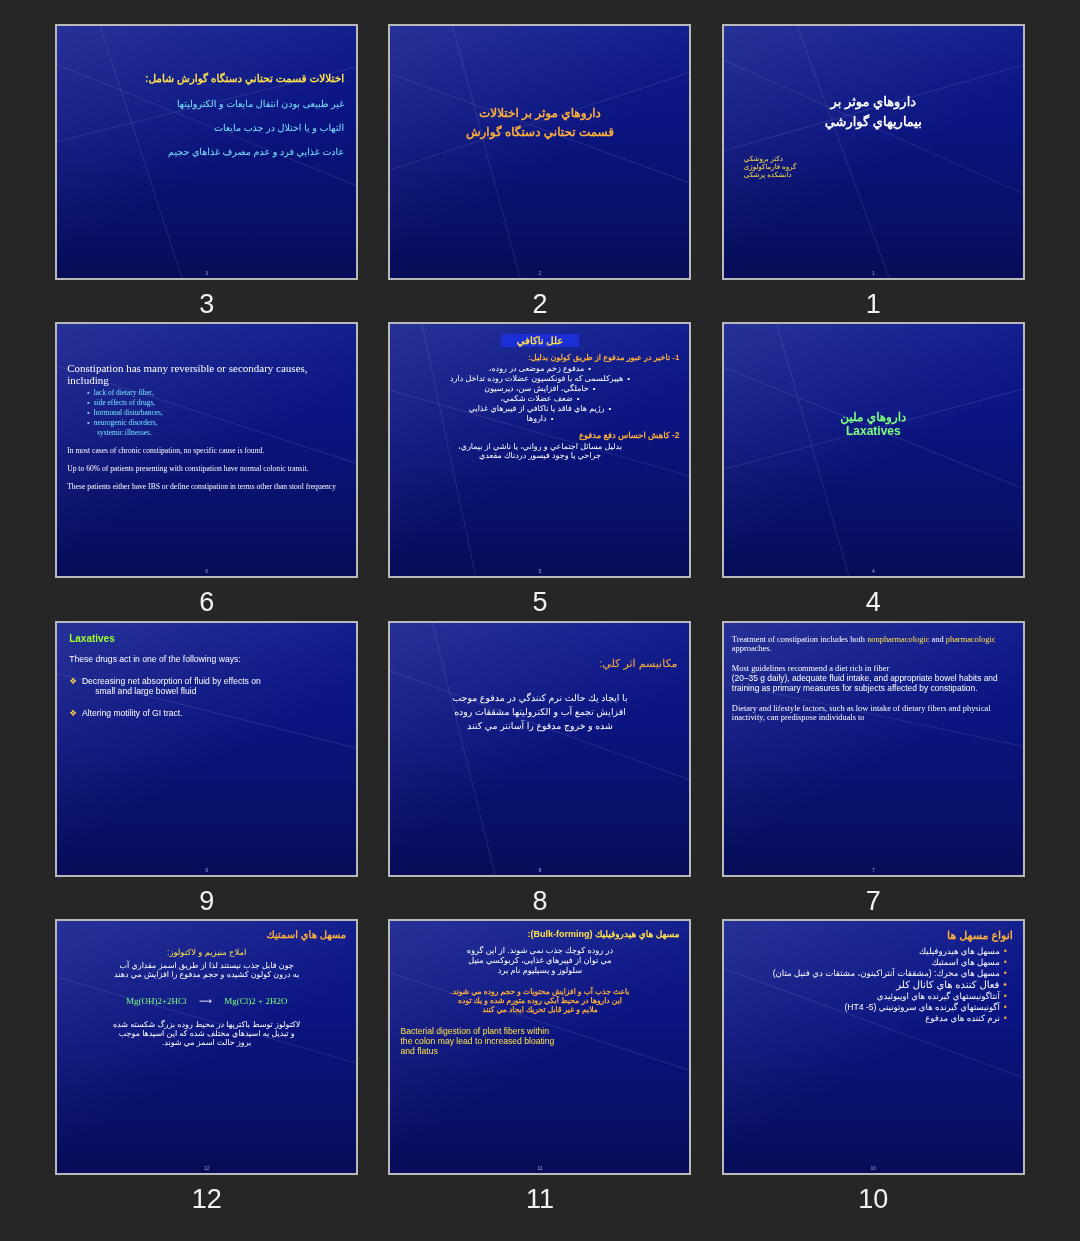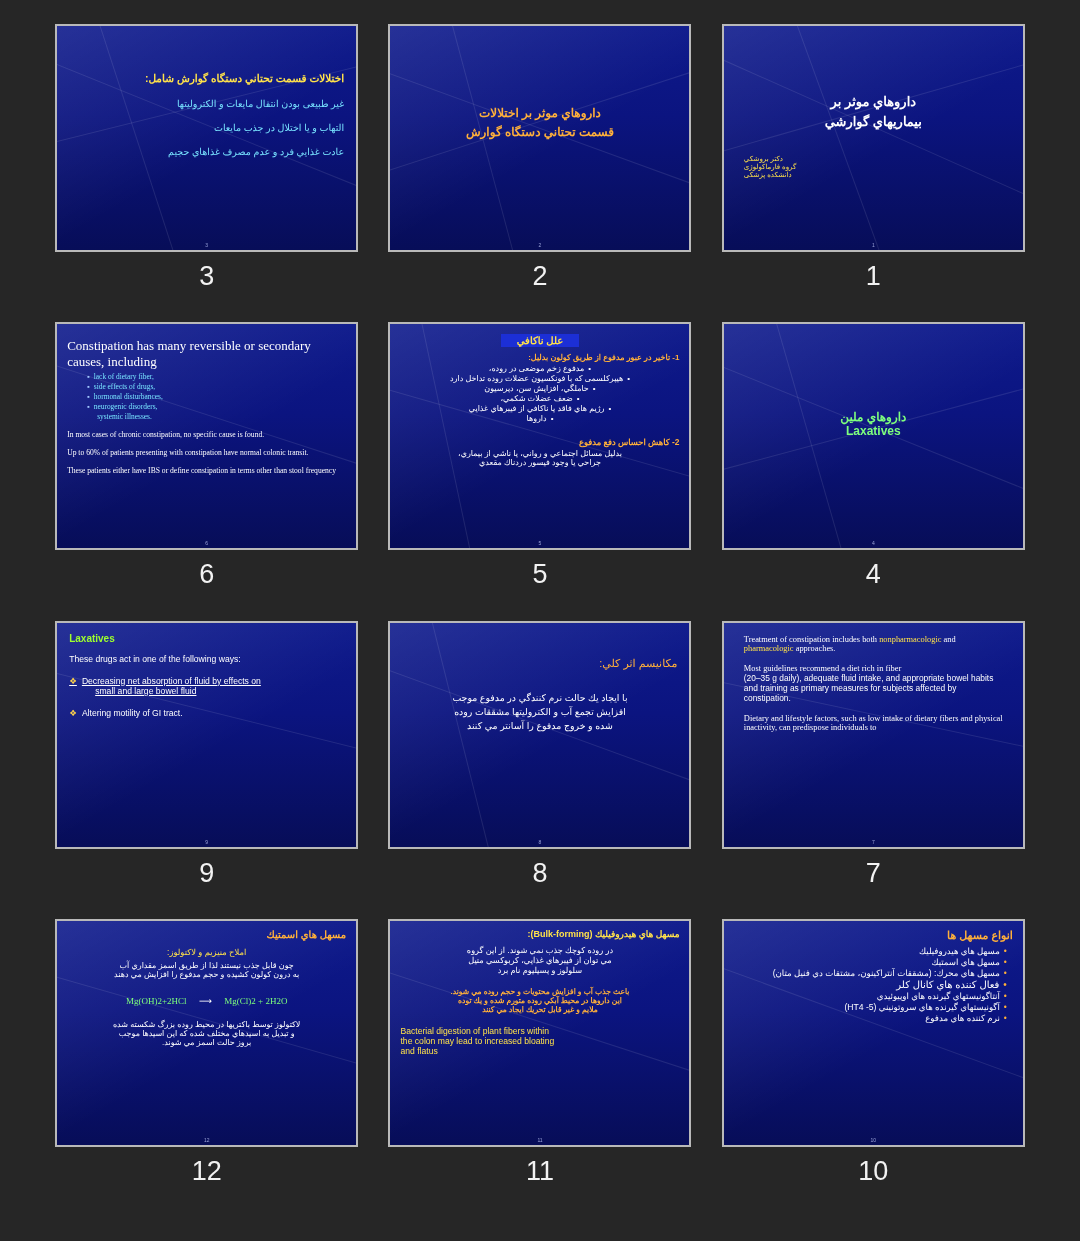--- a/index.html
+++ b/index.html
@@ -19,21 +19,21 @@
     box-sizing:border-box;
     height:1241px;
   }
   .cell{
     display:flex;
     flex-direction:column;
     align-items:center;
     justify-content:flex-start;
   }
   .slide{
-    width:303px;height:228px;
+    width:303px;height:256px;
     border:2px solid #b9b9b9;
     box-sizing:border-box;
     background:
        linear-gradient(150deg, rgba(255,255,255,0.10) 0%, rgba(255,255,255,0) 55%),
        linear-gradient(180deg,#0e1a8c 0%,#0b1480 40%,#070d58 100%);
     position:relative;
     overflow:hidden;
   }
   .slide .deco{position:absolute;inset:0;pointer-events:none;opacity:.55;}
   .slide .deco span{
@@ -125,21 +125,21 @@
     </div>
     <div class="num">1</div>
   </div>
 
   <div class="cell">
     <div class="slide">
       <div class="deco">
         <span style="left:-20px;top:35px;width:380px;transform:rotate(18deg);"></span>
       </div>
       <div class="content ltr" style="padding:14px 10px;">
-        <div class="t-white" style="font-size:13px;font-family:'Liberation Serif',serif;">Constipation has many reversible or secondary causes, including</div>
+        <div class="t-white" style="font-size:11px;font-family:'Liberation Serif',serif;margin-top:24px;">Constipation has many reversible or secondary causes, including</div>
         <ul>
           <li class="t-cyan dotsm" style="font-size:7.4px;font-family:'Liberation Serif',serif;margin-left:14px;">lack of dietary fiber,</li>
           <li class="t-cyan dotsm" style="font-size:7.4px;font-family:'Liberation Serif',serif;margin-left:14px;">side effects of drugs,</li>
           <li class="t-cyan dotsm" style="font-size:7.4px;font-family:'Liberation Serif',serif;margin-left:14px;">hormonal disturbances,</li>
           <li class="t-cyan dotsm" style="font-size:7.4px;font-family:'Liberation Serif',serif;margin-left:14px;">neurogenic disorders,</li>
           <li class="t-cyan" style="font-size:7.4px;font-family:'Liberation Serif',serif;margin-left:24px;">systemic illnesses.</li>
         </ul>
         <div class="t-white" style="font-size:7.6px;margin-top:9px;font-family:'Liberation Serif',serif;">In most cases of chronic constipation, no specific cause is found.</div>
         <div class="t-white" style="font-size:7.6px;margin-top:9px;font-family:'Liberation Serif',serif;">Up to 60% of patients presenting with constipation have normal colonic transit.</div>
         <div class="t-white" style="font-size:7.6px;margin-top:9px;font-family:'Liberation Serif',serif;">These patients either have IBS or define constipation in terms other than stool frequency</div>
@@ -161,21 +161,21 @@
         </div>
         <div class="t-orange" style="font-size:8px;margin-top:5px;">1- تاخیر در عبور مدفوع از طریق کولون بدلیل:</div>
         <ul>
           <li class="t-white bullet-dot ctr" style="font-size:8px;">مدفوع زخم موضعی در روده،</li>
           <li class="t-white bullet-dot ctr" style="font-size:8px;">هیپرکلسمی که با فونکسیون عضلات روده تداخل دارد</li>
           <li class="t-white bullet-dot ctr" style="font-size:8px;">حاملگي، افزایش سن، دپرسیون</li>
           <li class="t-white bullet-dot ctr" style="font-size:8px;">ضعف عضلات شکمي،</li>
           <li class="t-white bullet-dot ctr" style="font-size:8px;">رژیم هاي فاقد یا ناکافي از فیبرهاي غذایي</li>
           <li class="t-white bullet-dot ctr" style="font-size:8px;">داروها</li>
         </ul>
-        <div class="t-orange" style="font-size:8.4px;margin-top:14px;">2- کاهش احساس دفع مدفوع</div>
+        <div class="t-orange" style="font-size:8.4px;margin-top:7px;">2- کاهش احساس دفع مدفوع</div>
         <div class="t-white ctr" style="font-size:8px;margin-top:2px;">بدلیل مسائل اجتماعي و رواني، یا ناشي از بیماري،</div>
         <div class="t-white ctr" style="font-size:8px;">جراحي یا وجود فیسور دردناك مقعدي</div>
       </div>
       <div class="pagenum">5</div>
     </div>
     <div class="num">5</div>
   </div>
 
   <div class="cell">
     <div class="slide">
@@ -194,21 +194,21 @@
   </div>
 
   <div class="cell">
     <div class="slide">
       <div class="deco">
         <span style="left:-20px;top:45px;width:380px;transform:rotate(14deg);"></span>
       </div>
       <div class="content ltr" style="padding:10px 12px;">
         <div class="t-lime" style="font-size:10px;font-weight:bold;">Laxatives</div>
         <div class="t-white" style="font-size:8.6px;margin-top:10px;">These drugs act in one of the following ways:</div>
-        <div style="margin-top:12px;text-decoration:underline;">
+        <div style="margin-top:12px;">
           <div class="t-white diamond" style="font-size:8.6px;">Decreasing net absorption of fluid by effects on</div>
           <div class="t-white" style="font-size:8.6px;margin-left:26px;">small  and large bowel fluid</div>
         </div>
         <div style="margin-top:12px;">
           <div class="t-white diamond" style="font-size:8.6px;">Altering motility of GI tract.</div>
         </div>
       </div>
       <div class="pagenum">9</div>
     </div>
     <div class="num">9</div>
@@ -229,21 +229,21 @@
       <div class="pagenum">8</div>
     </div>
     <div class="num">8</div>
   </div>
 
   <div class="cell">
     <div class="slide">
       <div class="deco">
         <span style="left:-20px;top:55px;width:380px;transform:rotate(12deg);"></span>
       </div>
-      <div class="content ltr" style="padding:12px 20px;">
+      <div class="content ltr" style="padding:12px 8px;">
         <div style="font-size:8.4px;font-family:'Liberation Serif',serif;">
           <span class="t-white">Treatment of constipation includes both </span><span class="t-yellowsm">nonpharmacologic</span><span class="t-white"> and </span><span class="t-yellowsm">pharmacologic</span><span class="t-white"> approaches.</span>
         </div>
         <div class="t-white" style="font-size:8.4px;margin-top:11px;font-family:'Liberation Serif',serif;">Most guidelines recommend a diet rich in fiber</div>
         <div class="t-white" style="font-size:8.4px;font-family:Liberation Sans, sans-serif;">(20–35 g daily), adequate fluid intake, and appropriate bowel habits and training as primary measures for subjects affected by constipation.</div>
         <div class="t-white" style="font-size:8.4px;margin-top:11px;font-family:'Liberation Serif',serif;">Dietary and lifestyle factors, such as low intake of dietary fibers and physical inactivity, can predispose individuals to</div>
       </div>
       <div class="pagenum">7</div>
     </div>
     <div class="num">7</div>

